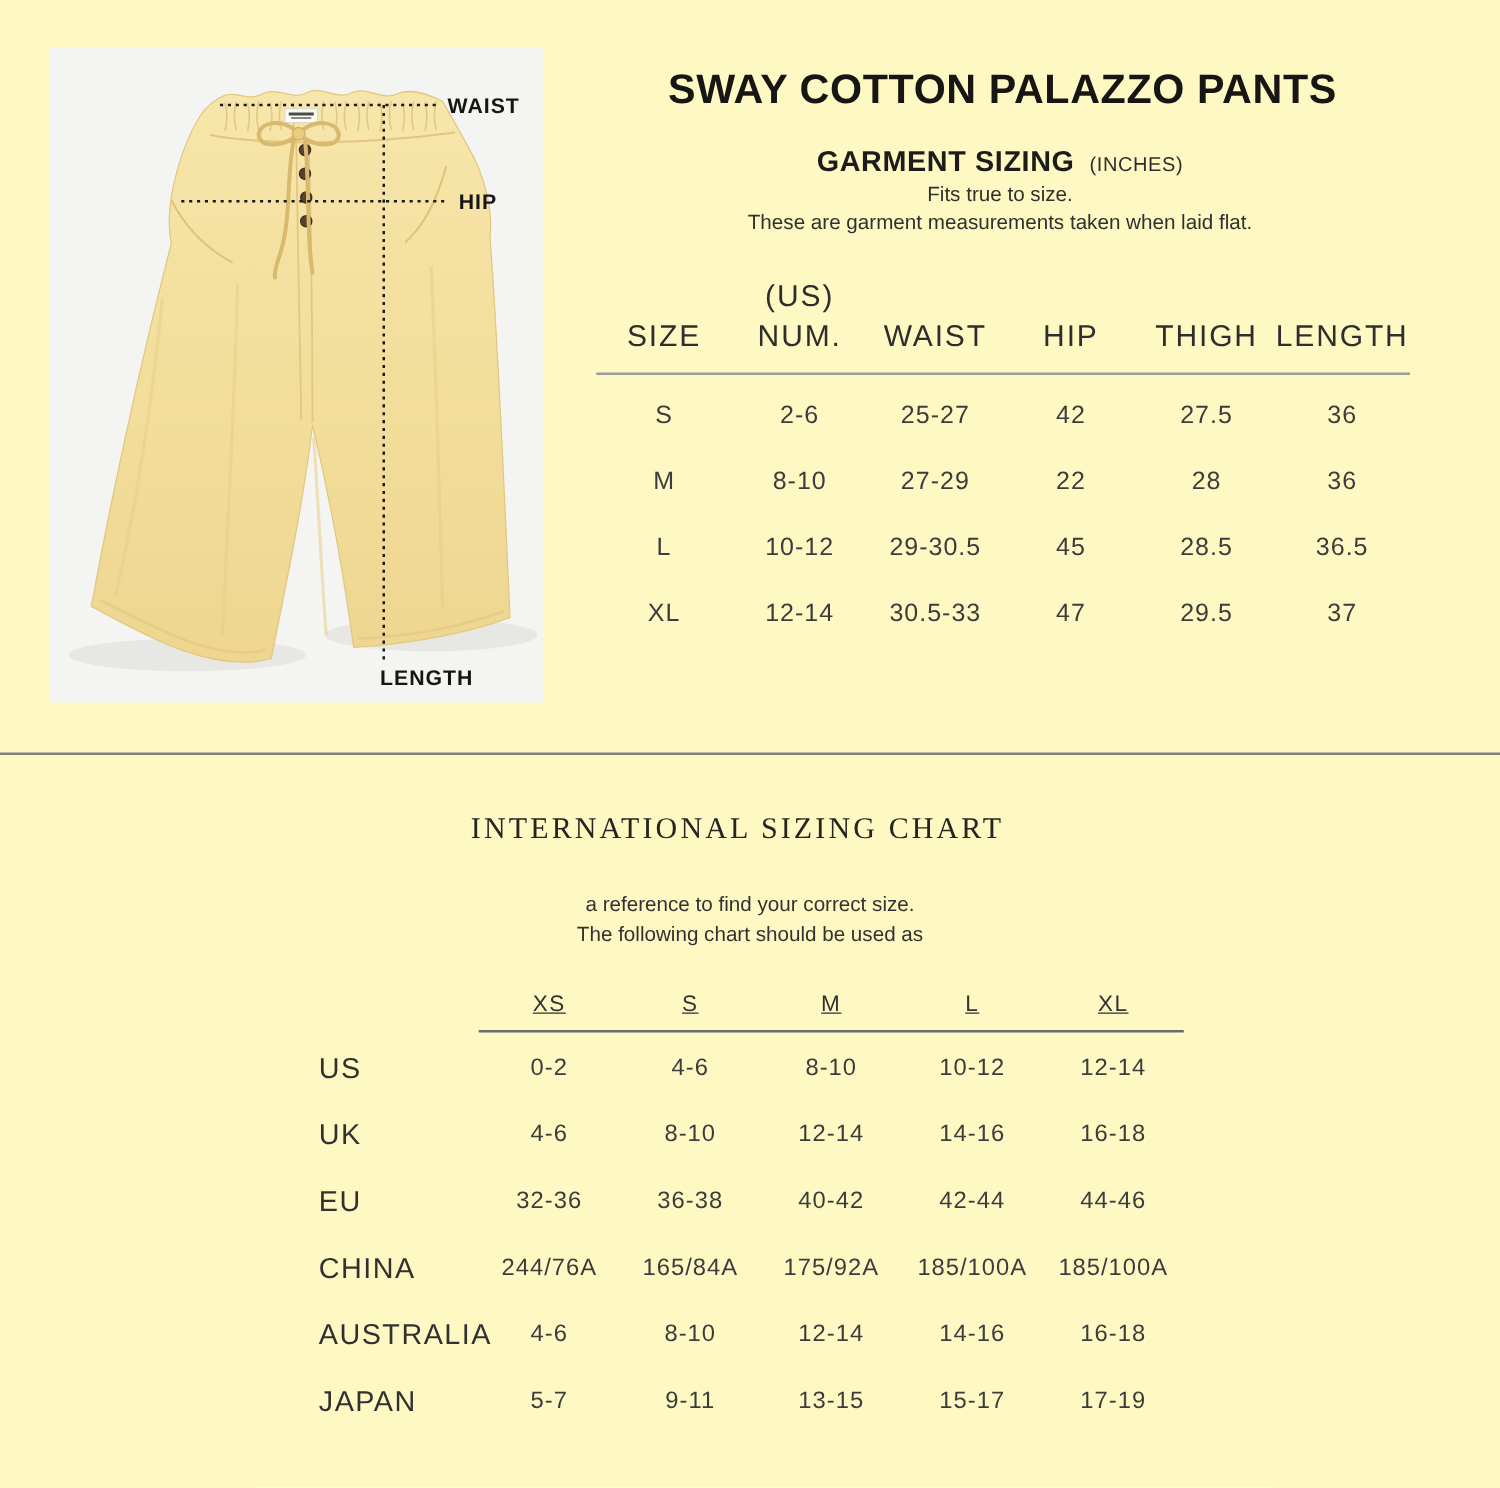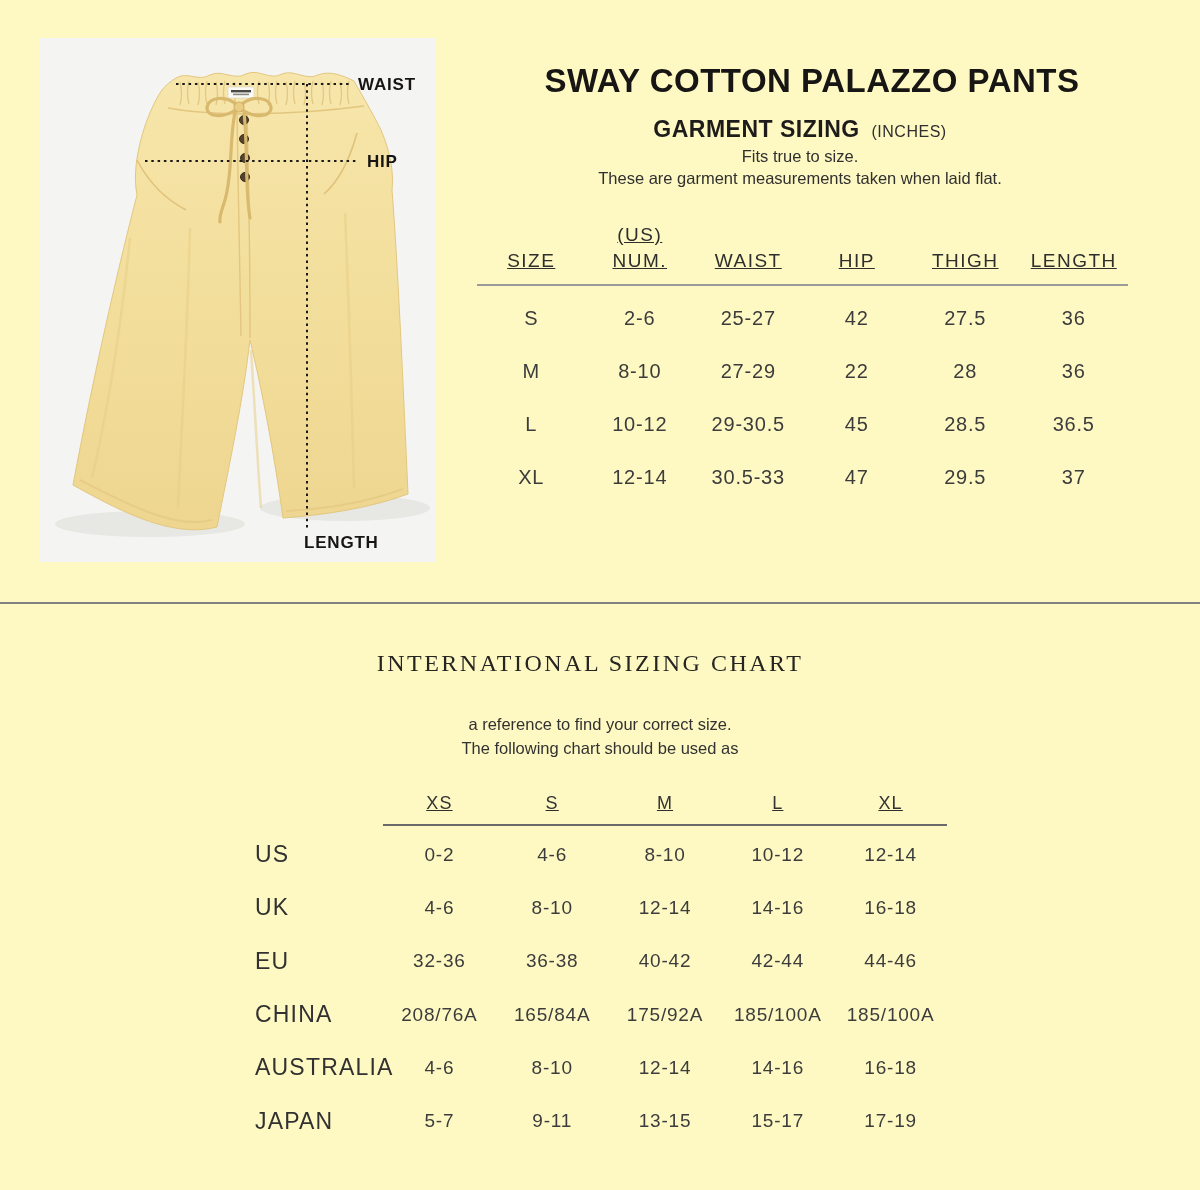--- a/index.html
+++ b/index.html
@@ -22,21 +22,21 @@
   
   .head-block{position:absolute;left:450px;width:700px;text-align:center;}
   .product-title{top:50px;font-size:33px;font-weight:bold;letter-spacing:0.5px;color:#171614;}
   .section-head{top:116px;font-size:23px;font-weight:bold;letter-spacing:0.5px;color:#1d1c1a;}
   .section-unit{font-size:16px;font-weight:normal;letter-spacing:0.5px;color:#2e2e2e;}
   .fit-note{top:147px;font-size:16.5px;color:#303030;}
   .measure-note{top:169px;font-size:16.5px;color:#303030;}
   
   .gtable{position:absolute;left:477px;top:222px;width:651px;}
   .ghead{display:flex;align-items:flex-end;padding-bottom:11px;border-bottom:2px solid #9b9b9b;}
-  .gh{flex:1;text-align:center;font-size:19px;letter-spacing:1.5px;color:#2e2e2e;line-height:1.35;text-decoration:underline;}
+  .gh{flex:1;text-align:center;font-size:24px;letter-spacing:1.5px;color:#2e2e2e;line-height:1.35;}
   .grows{padding-top:6px;}
   .grow{display:flex;height:53px;align-items:center;}
   .gc{flex:1;text-align:center;font-size:20px;letter-spacing:0.8px;color:#3c3c3c;}
   
   .divider{position:absolute;left:0;top:602px;width:1200px;height:2px;background:#828282;}
   
   .intl-title{
     position:absolute;left:0;top:650px;width:1180px;text-align:center;
     font-family:"Liberation Serif",serif;font-weight:normal;font-size:24px;
     letter-spacing:2.5px;color:#262522;margin:0;
@@ -121,21 +121,21 @@
       <path d="M136,46 L310,46" fill="none" stroke="#191919" stroke-width="2" stroke-dasharray="2.5 3.8"></path>
       <path d="M105,123 L317,123" fill="none" stroke="#191919" stroke-width="2" stroke-dasharray="2.5 3.8"></path>
       <path d="M267,46 L267,490" fill="none" stroke="#191919" stroke-width="2" stroke-dasharray="2.5 3.8"></path>
     </svg>
 
     <div class="measure-label waist-label">WAIST</div>
     <div class="measure-label hip-label">HIP</div>
     <div class="measure-label length-label">LENGTH</div>
   </div>
 
-  <h1 class="head-block product-title" style="margin:12px;">SWAY COTTON PALAZZO PANTS</h1>
+  <h1 class="head-block product-title" style="margin:2px;">SWAY COTTON PALAZZO PANTS</h1>
   <div class="head-block fit-note">Fits true to size.</div>
   <div class="head-block section-head">
     <span>GARMENT SIZING</span>
     <span class="section-unit">&nbsp;<span>(INCHES)</span></span>
   </div>
   <div class="head-block measure-note">These are garment measurements taken when laid flat.</div>
 
   <div class="gtable">
     <div class="ghead">
       <div class="gh">SIZE</div>
@@ -222,21 +222,21 @@
       <div class="irow">
         <div class="ir-label">EU</div>
         <div class="ic">32-36</div>
         <div class="ic">36-38</div>
         <div class="ic">40-42</div>
         <div class="ic">42-44</div>
         <div class="ic">44-46</div>
       </div>
       <div class="irow">
         <div class="ir-label">CHINA</div>
-        <div class="ic">208/76A</div>
+        <div class="ic">244/76A</div>
         <div class="ic">165/84A</div>
         <div class="ic">175/92A</div>
         <div class="ic">185/100A</div>
         <div class="ic">185/100A</div>
       </div>
       <div class="irow">
         <div class="ir-label">AUSTRALIA</div>
         <div class="ic">4-6</div>
         <div class="ic">8-10</div>
         <div class="ic">12-14</div>

